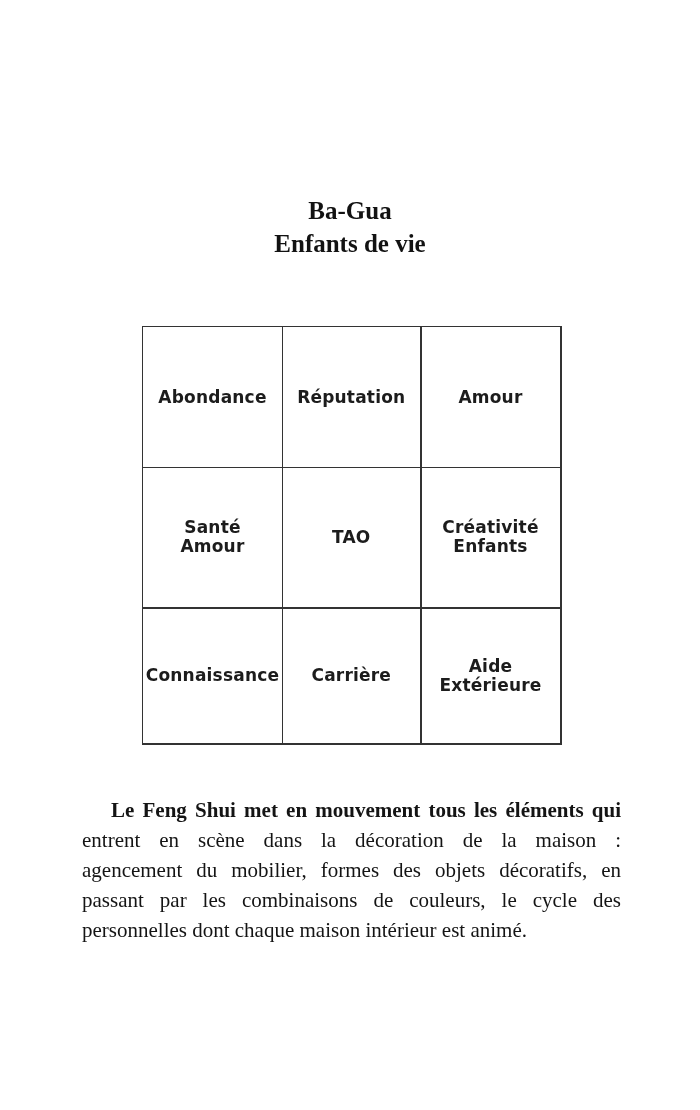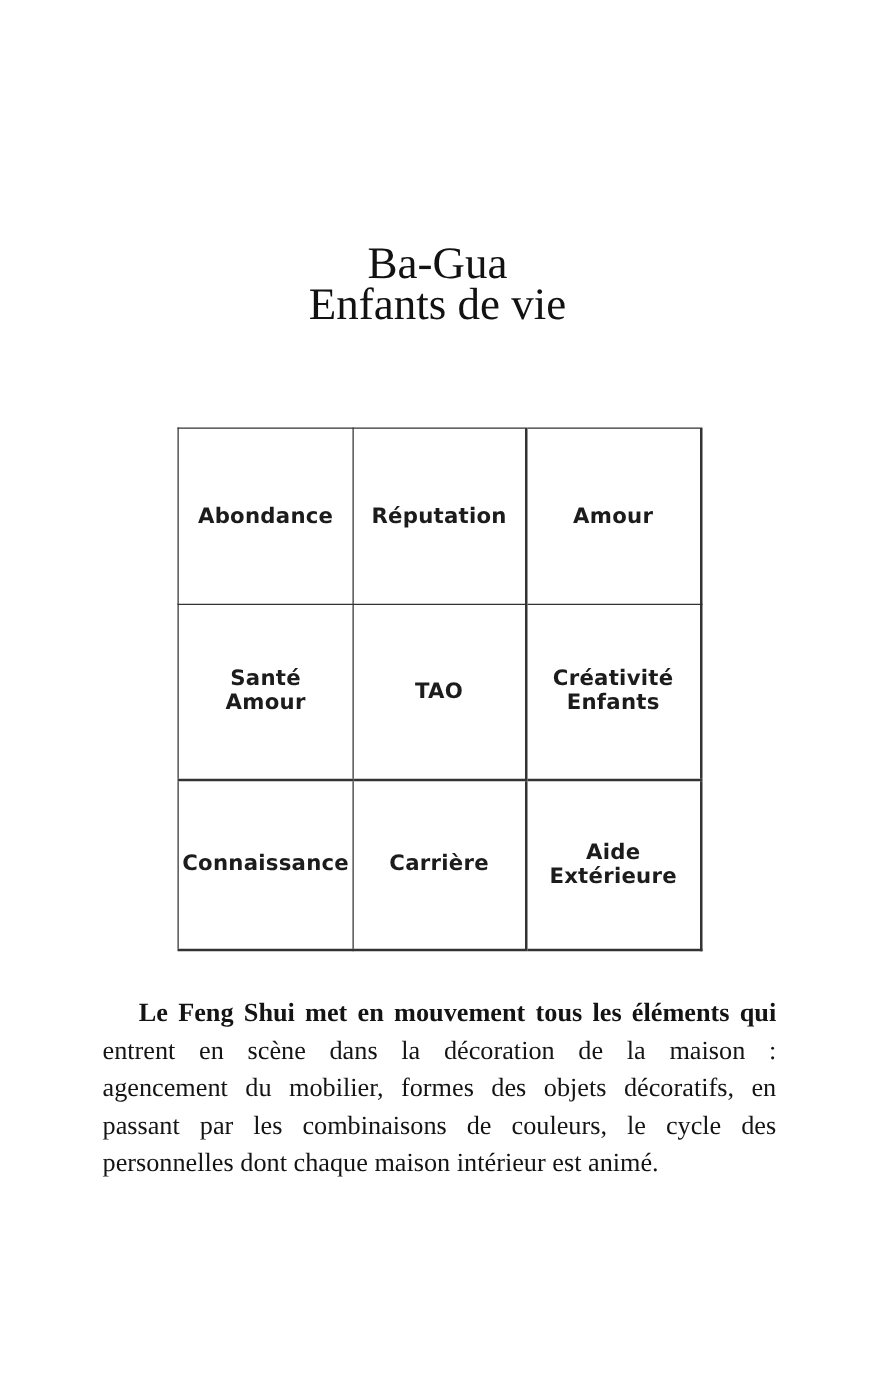--- a/index.html
+++ b/index.html
@@ -17,30 +17,30 @@
   }
 
   
   .page-title {
     position: absolute;
     top: 194px;
     left: 0;
     width: 700px;
     text-align: center;
     font-family: "Liberation Serif", serif;
-    font-weight: normal;
-    font-size: 36px;
+    font-weight: bold;
+    font-size: 25px;
     line-height: 33px;
     color: #121212;
   }
 
   
   .bagua-table {
     position: absolute;
-    top: 342px;
+    top: 326px;
     left: 142px;
     width: 418px;
     height: 417px;
     border-collapse: collapse;
     table-layout: fixed;
   }
   .bagua-table td {
     border: 1.5px solid #333333;
     text-align: center;
     vertical-align: middle;

